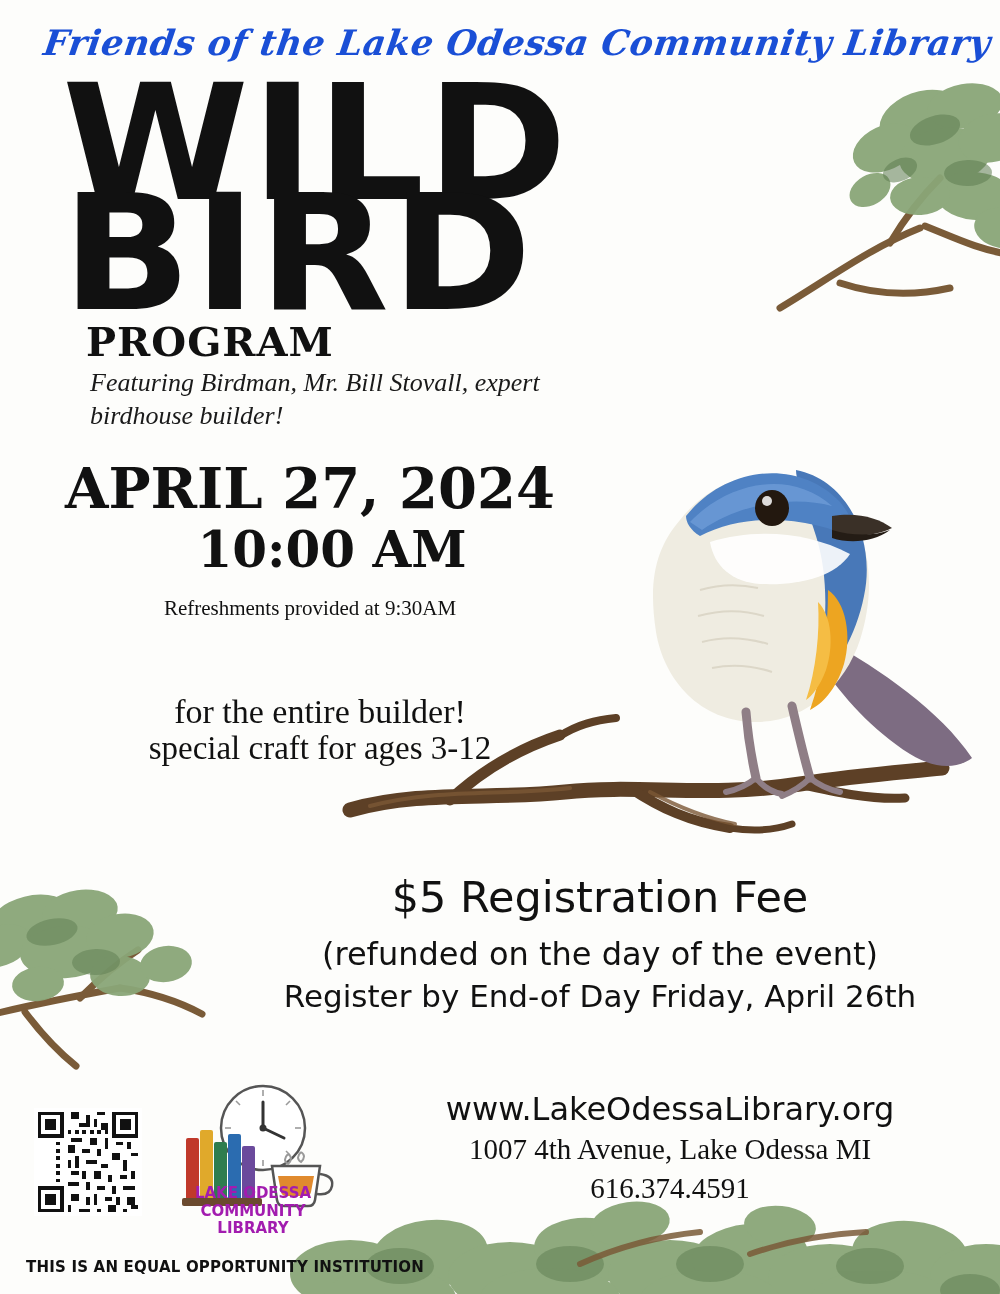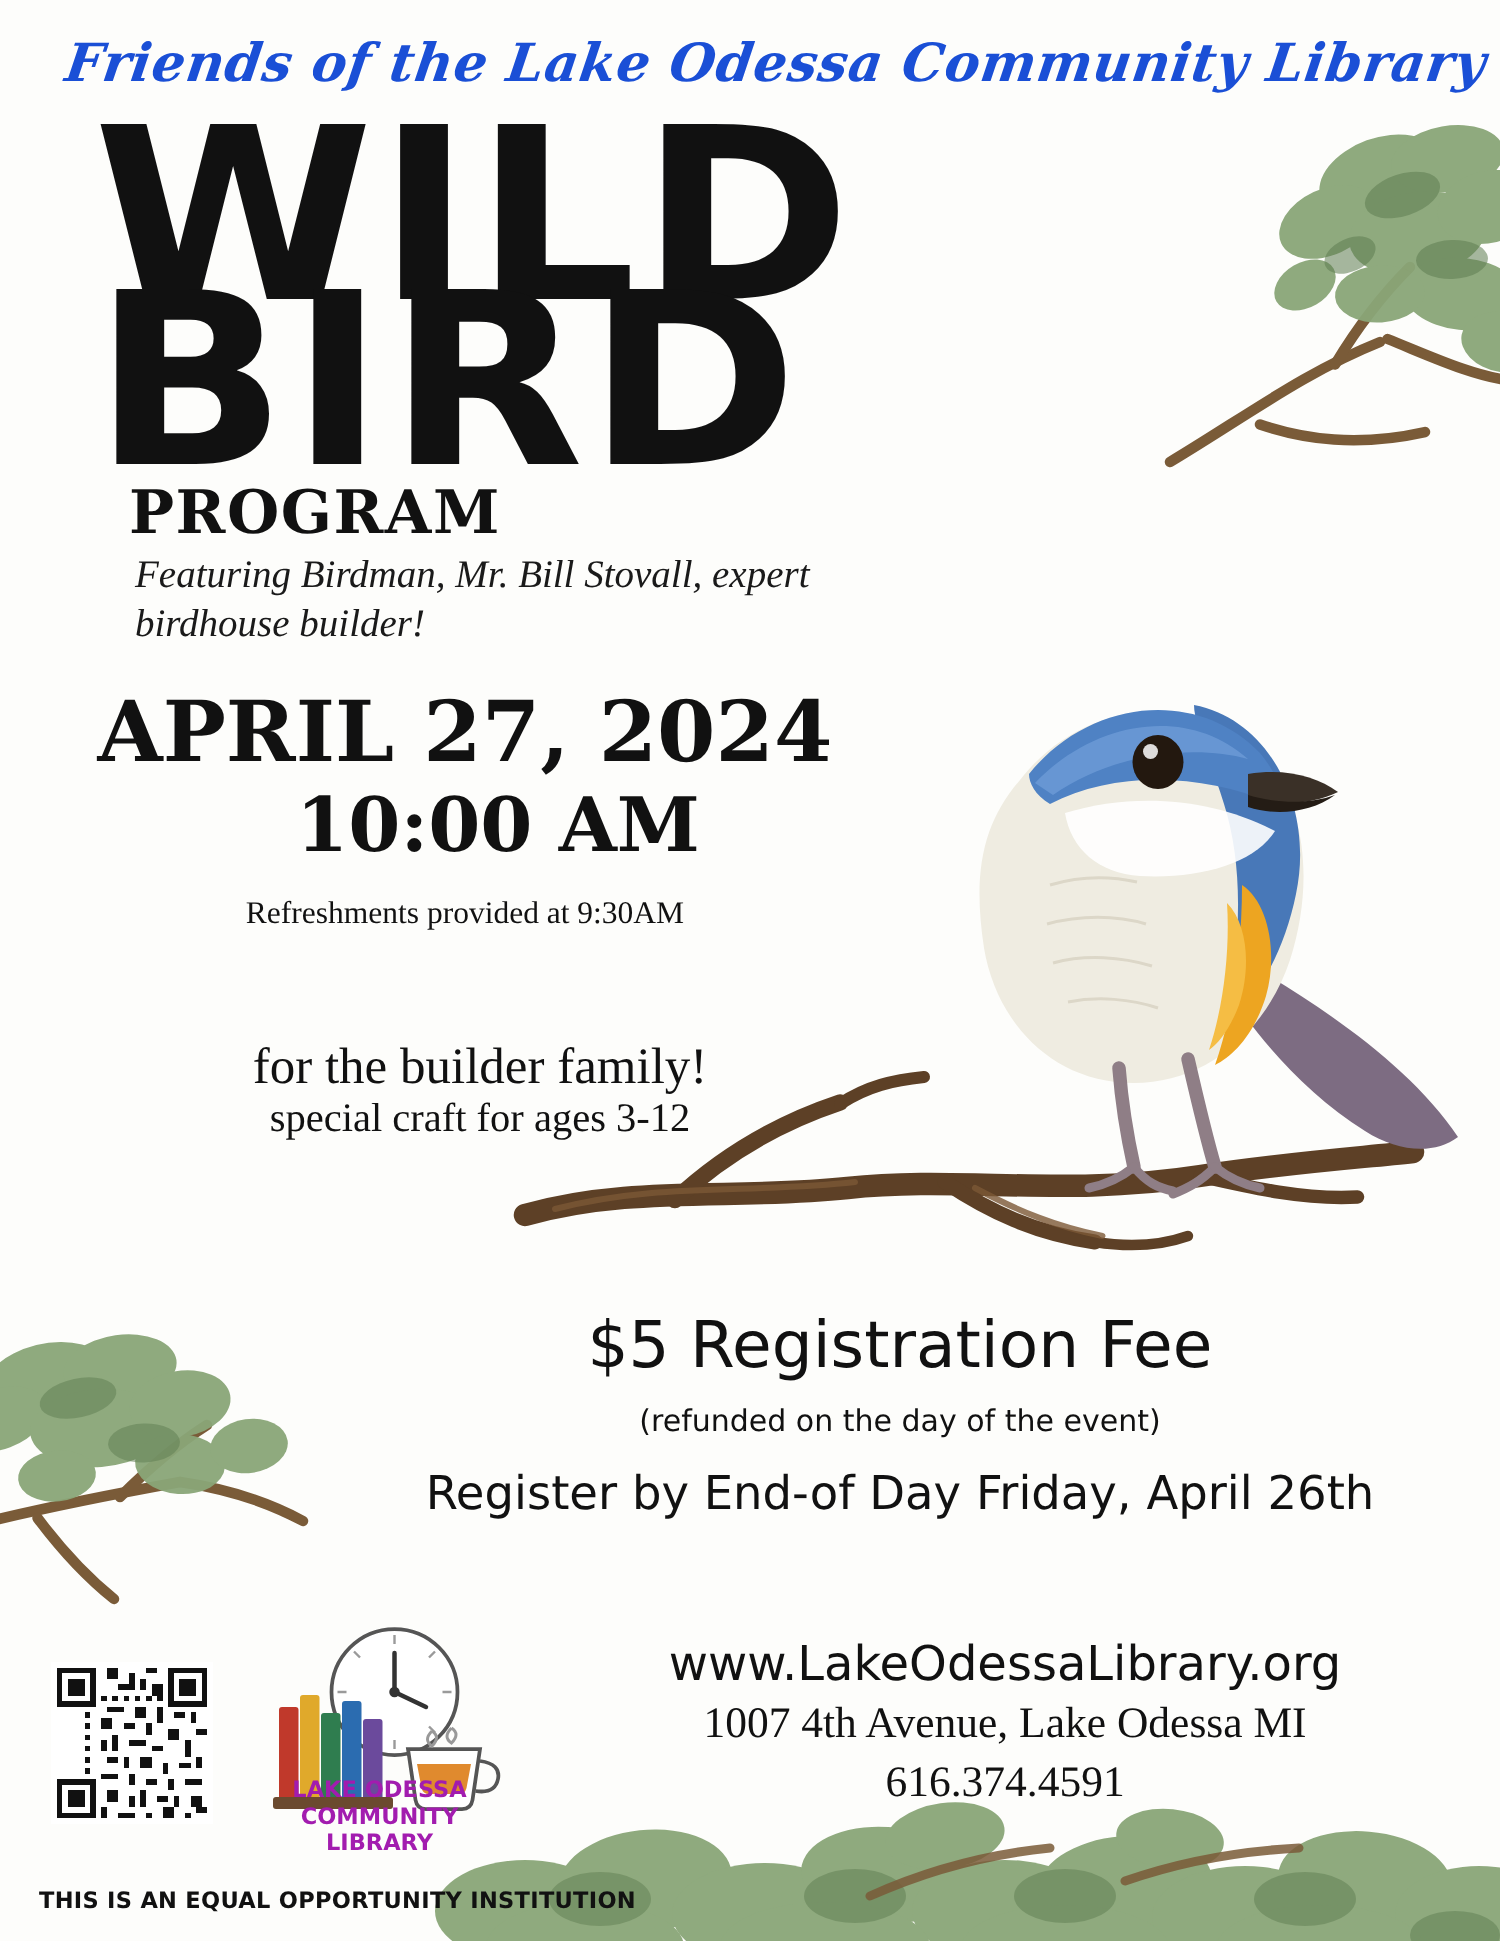--- a/index.html
+++ b/index.html
@@ -116,40 +116,40 @@
     line-height: 1.18;
     color: #111;
   }
   #desc-line1 { top: 652px; }
   #desc-line2 { top: 692px; }
   #desc-craft {
     position: absolute;
     top: 730px; left: 0; width: 640px;
     text-align: center;
     font-family: "Liberation Serif", serif;
-    font-size: 27px;
+    font-size: 33px;
     color: #111;
   }
 
   
   #reg-fee {
     position: absolute;
     top: 872px; left: 270px; width: 660px;
     text-align: center;
     font-family: "DejaVu Sans", sans-serif;
     font-weight: 400;
     font-size: 43px;
     color: #111;
   }
   #reg-refund {
     position: absolute;
     top: 935px; left: 270px; width: 660px;
     text-align: center;
     font-family: "DejaVu Sans", sans-serif;
-    font-size: 20px;
+    font-size: 32px;
     color: #111;
   }
   #reg-deadline {
     position: absolute;
     top: 978px; left: 255px; width: 690px;
     text-align: center;
     font-family: "DejaVu Sans", sans-serif;
     font-size: 31px;
     color: #111;
   }
@@ -252,21 +252,21 @@
 
   <div id="title-wild">WILD</div>
   <div id="title-bird">BIRD</div>
   <div id="title-program">PROGRAM</div>
   <div id="featuring">Featuring Birdman, Mr. Bill Stovall, expert birdhouse builder!</div>
 
   <div id="event-date">APRIL 27, 2024</div>
   <div id="event-time">10:00 AM</div>
   <div id="refreshments">Refreshments provided at 9:30AM</div>
 
-  <div id="desc-line2">for the builder family!</div>
+  <div id="desc-line2">for the entire builder!</div>
   <div id="desc-craft">special craft for ages 3-12</div>
 
   <svg id="branch-illustration" viewBox="0 0 620 200">
     <g fill="none" stroke="#5d4026" stroke-linecap="round">
       <path d="M20 130 C90 110 160 120 235 112 C310 104 380 118 470 104 C530 95 575 92 612 88" stroke-width="15"></path>
       <path d="M120 120 C150 92 185 70 230 55" stroke-width="11"></path>
       <path d="M230 56 C248 44 266 40 286 38" stroke-width="8"></path>
       <path d="M300 108 C330 128 360 142 400 148" stroke-width="10"></path>
       <path d="M400 148 C425 152 445 150 462 144" stroke-width="7"></path>
       <path d="M470 104 C505 112 540 120 575 118" stroke-width="9"></path>

